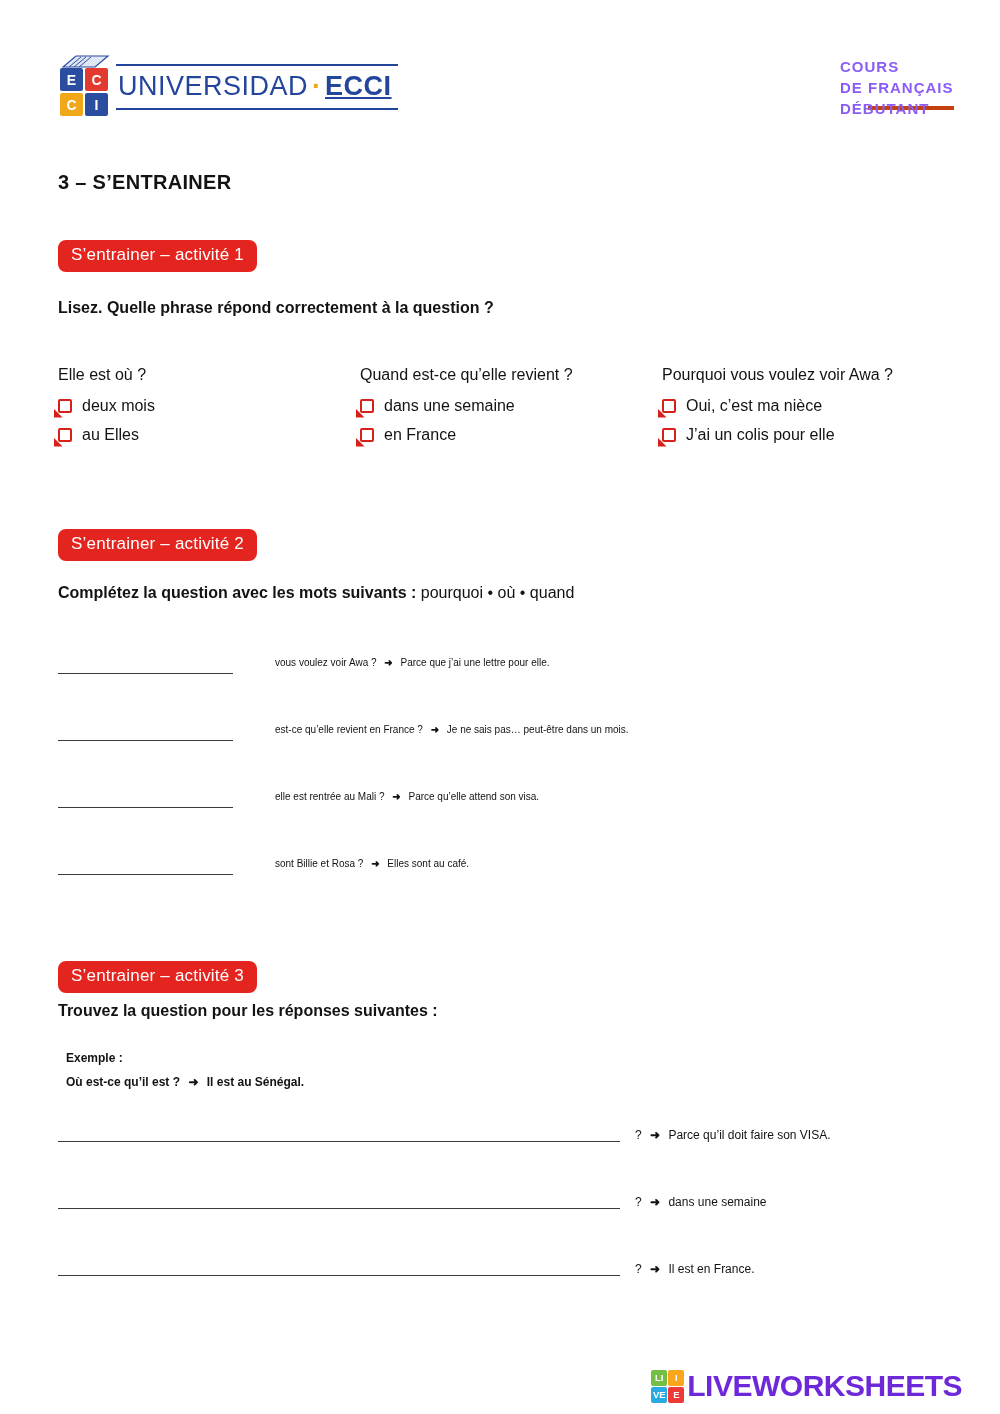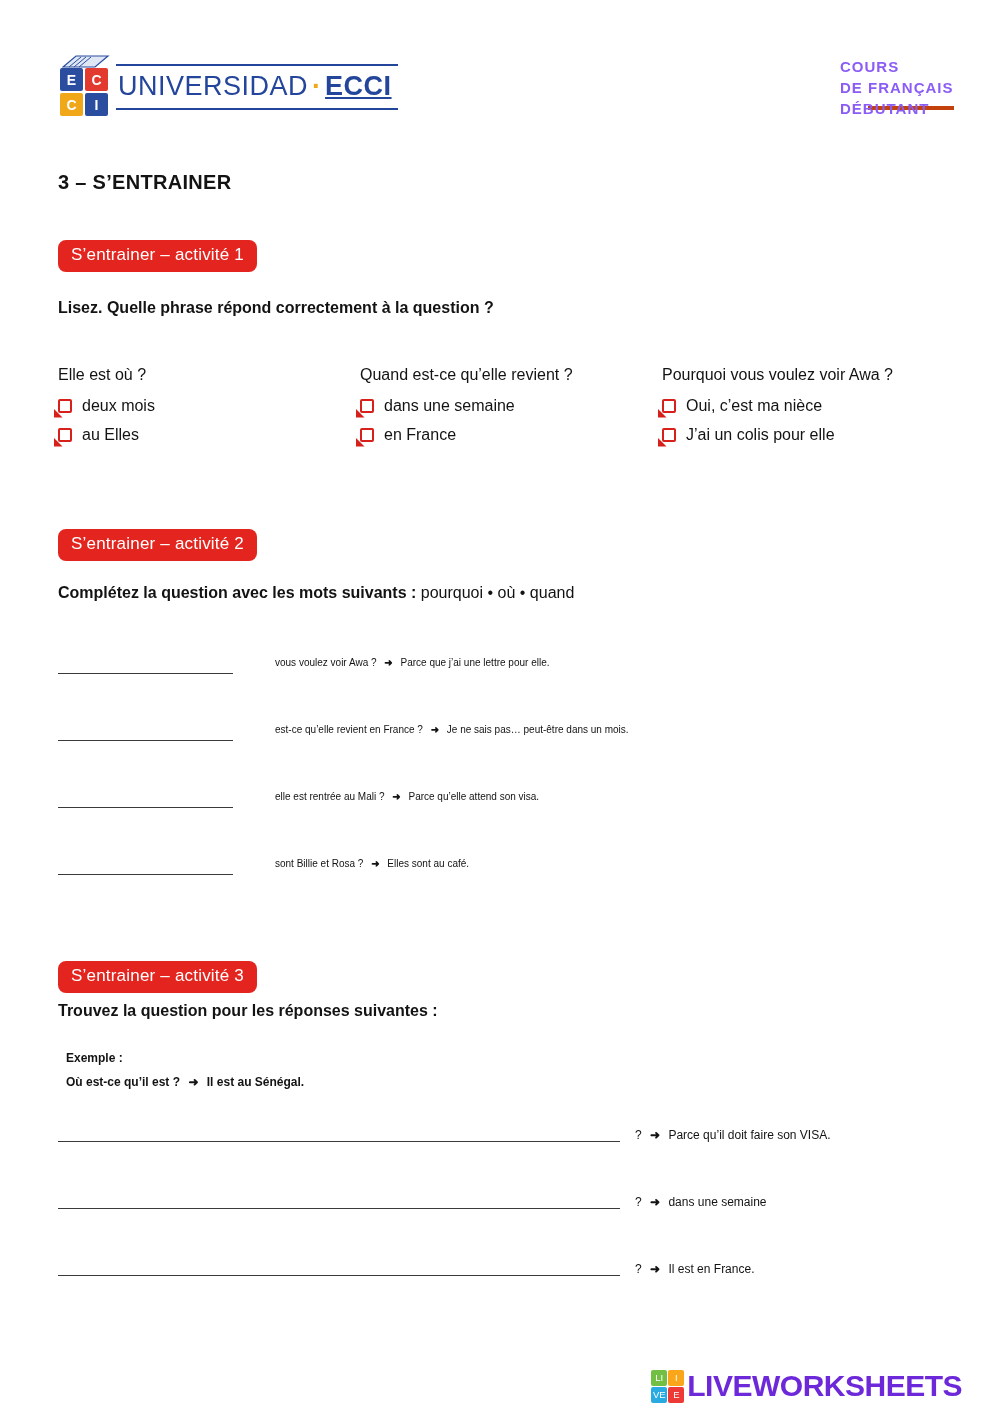--- a/index.html
+++ b/index.html
@@ -83,21 +83,21 @@
   .ans-line { position:absolute; left:58px; display:flex; align-items:flex-start; font-size:12px; line-height:22px; white-space:nowrap; }
   .blank-long { width:562px; height:18px; border-bottom:1.6px solid #3a3a3a; margin-right:15px; flex:none; }
   .al-1 { top:1124px; } .al-2 { top:1191px; } .al-3 { top:1258px; }
   .txt span { margin-right:5px; }
   .txt span:last-child { margin-right:0; }
 
   
   .footer { position:absolute; right:38px; bottom:11px; display:flex; align-items:center; }
   .lws-tiles { display:grid; grid-template-columns:16px 16px; grid-template-rows:16px 16px; gap:1px; margin-right:3px; }
   .lws-tile { display:flex; align-items:center; justify-content:center;
-    color:#fff; font-weight:normal; font-size:9.5px; border-radius:2px; }
+    color:#fff; font-weight:bold; font-size:9.5px; border-radius:2px; }
   .lws-green  { background:#72bf44; }
   .lws-orange { background:#f9a61a; }
   .lws-blue   { background:#29abe2; }
   .lws-red    { background:#ee3a36; }
   .lws-brand { color:#6d28d9; font-weight:bold; font-size:30px; letter-spacing:-0.5px; }
 </style>
 </head>
 <body>
 
 <div class="page">

